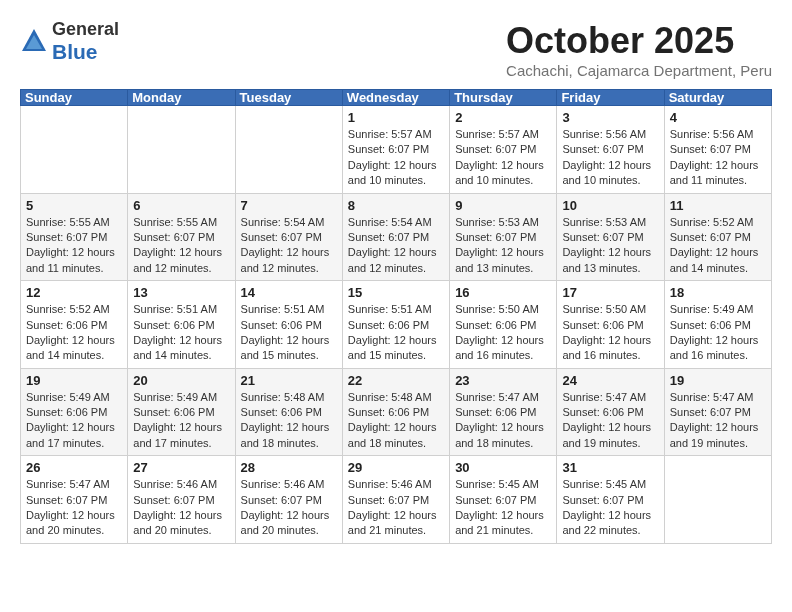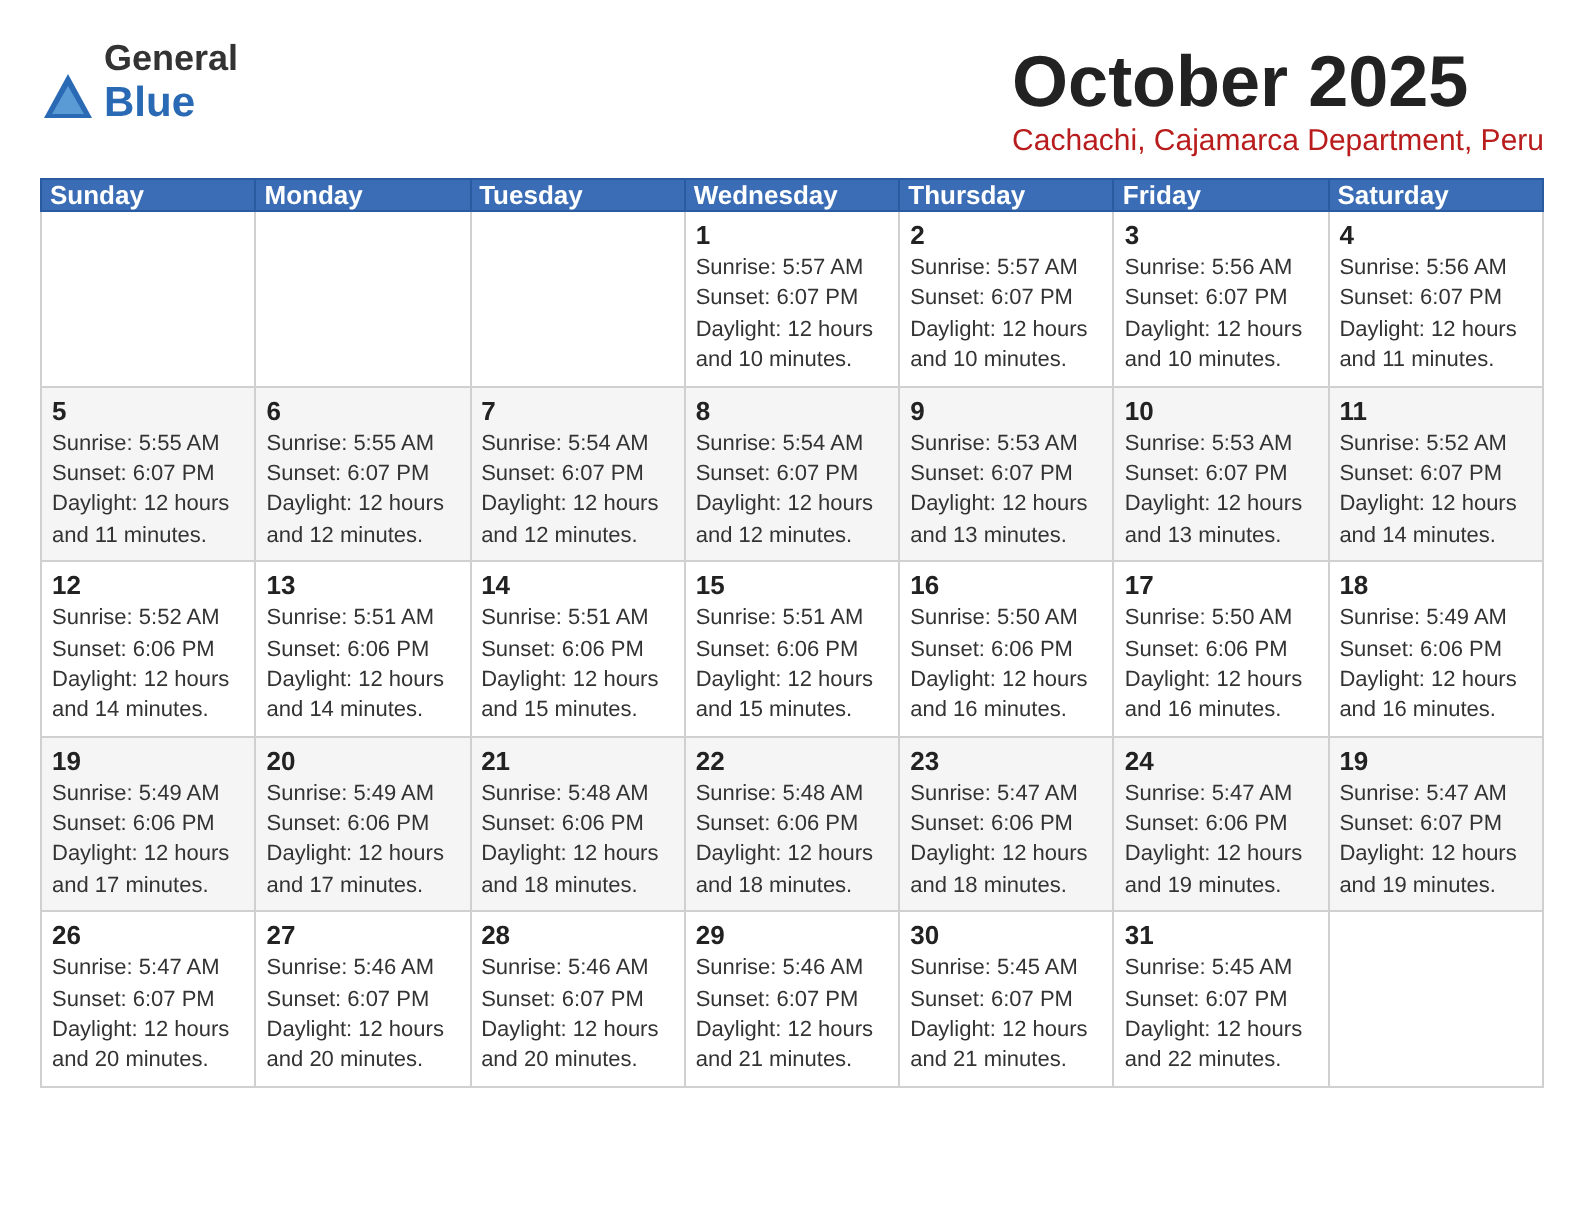--- a/index.html
+++ b/index.html
@@ -11,21 +11,21 @@
       padding: 20px;
     }
     .header {
       display: flex;
       justify-content: space-between;
       align-items: flex-start;
       margin-bottom: 10px;
     }
     .logo {
       display: flex;
-      align-items: flex-end;
+      align-items: center;
     }
     .logo-text {
       display: flex;
       flex-direction: column;
       line-height: 1.1;
     }
     .logo-general {
       font-size: 18px;
       font-weight: bold;
       color: #333;
@@ -43,21 +43,21 @@
     .title-section {
       margin-left: 24px;
     }
     .month-title {
       font-size: 36px;
       font-weight: bold;
       color: #222;
     }
     .location {
       font-size: 15px;
-      color: #b91c1c;
+      color: #737373;
     }
     .calendar {
       width: 100%;
       border-collapse: collapse;
       border: 1px solid #ccc;
     }
     .calendar th {
       background-color: #3a6db5;
       color: #fff;
       font-size: 13px;

